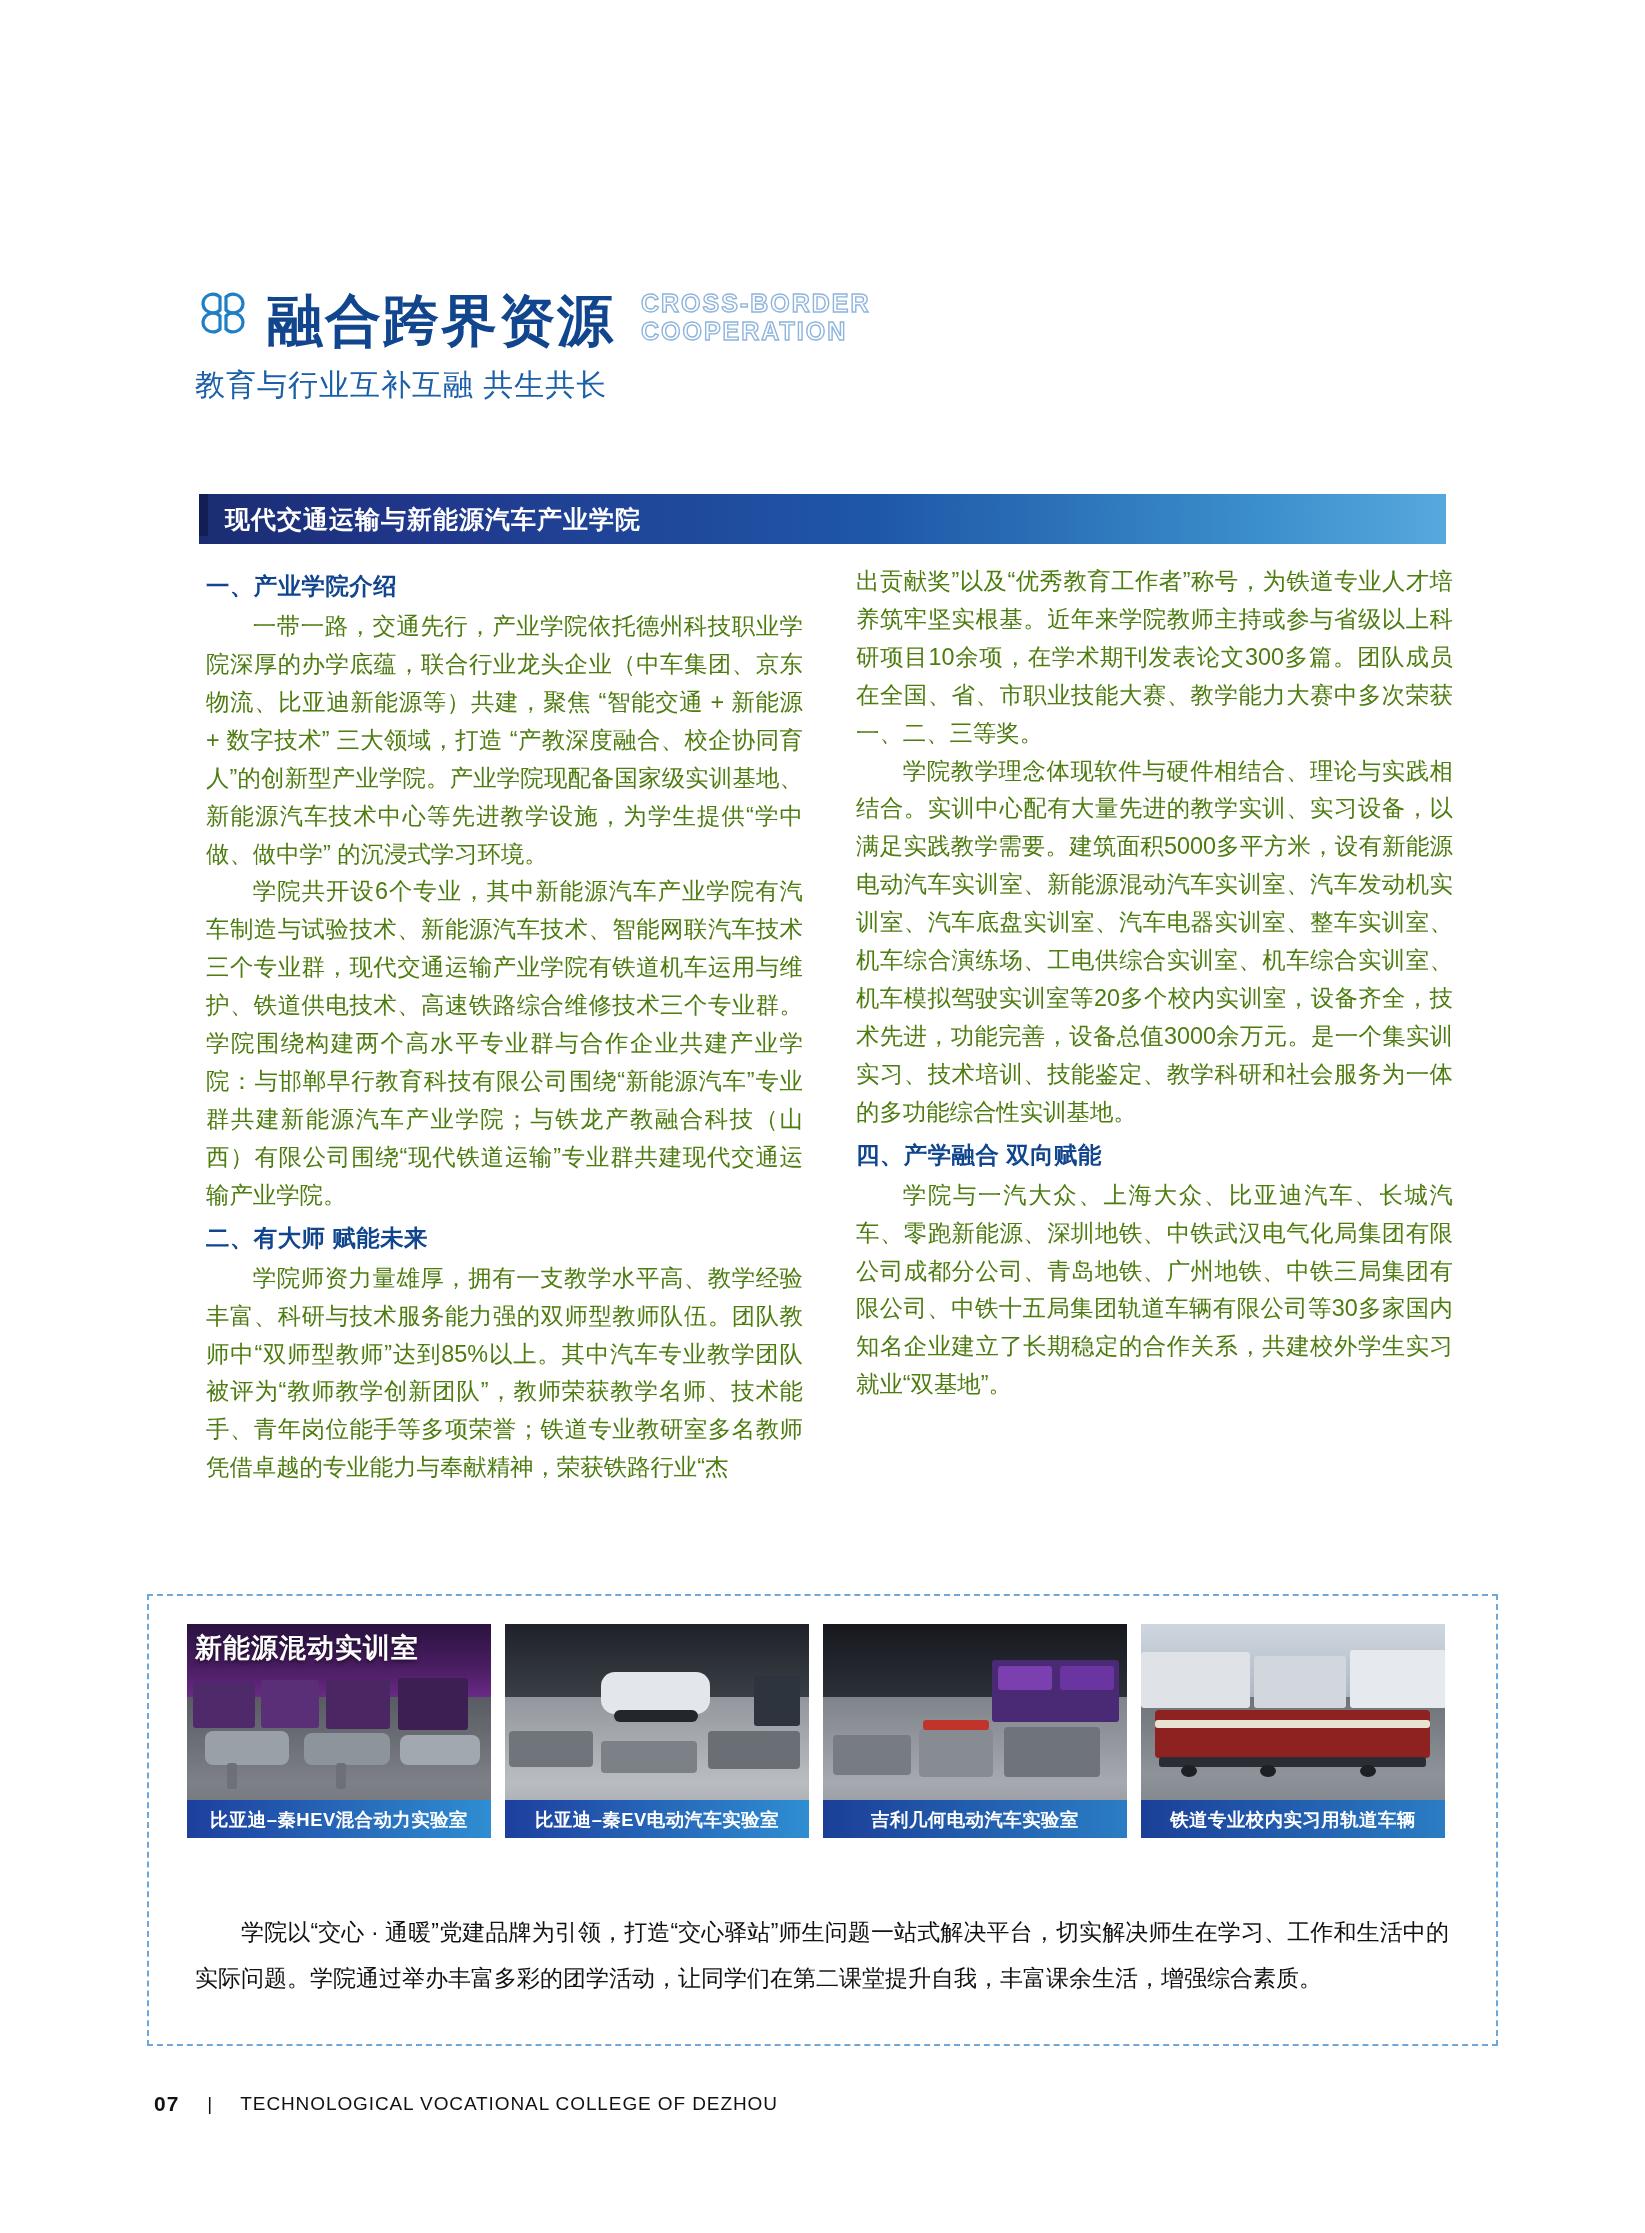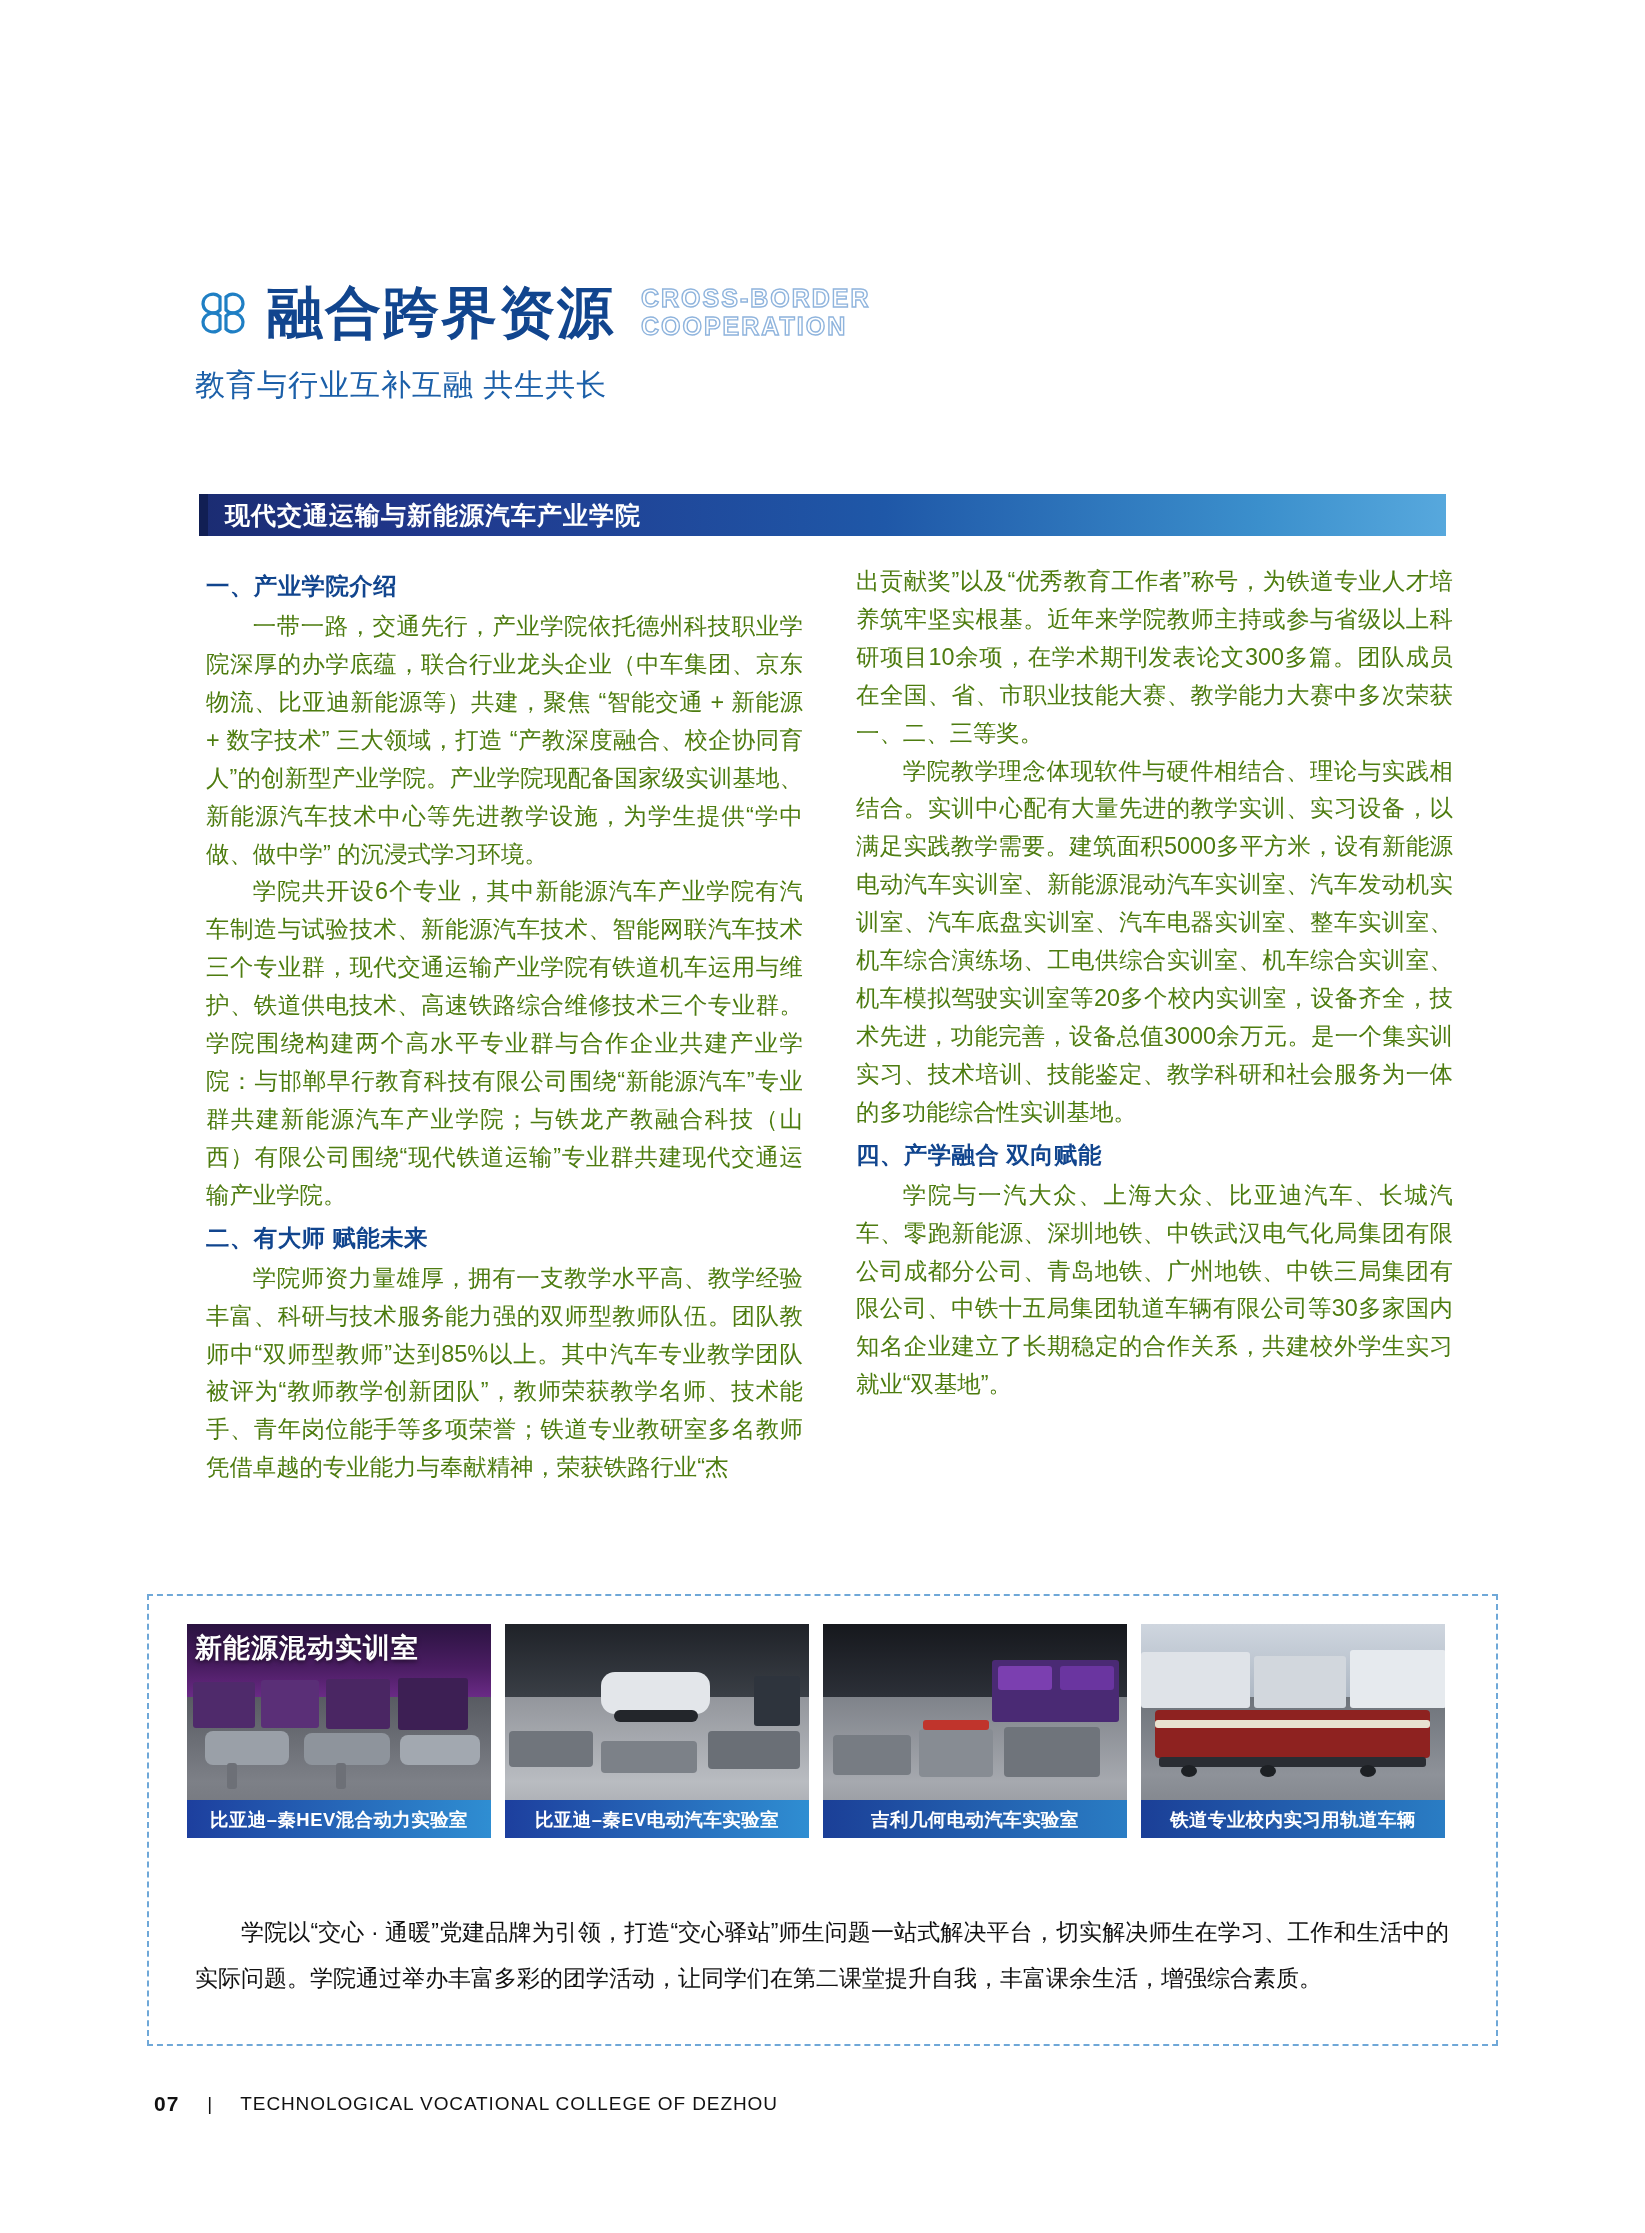--- a/index.html
+++ b/index.html
@@ -5,42 +5,42 @@
   html,body{margin:0;padding:0;}
   body{
     width:1646px;height:2234px;background:#ffffff;
     font-family:"Liberation Sans","DejaVu Sans",sans-serif;
     -webkit-font-smoothing:antialiased;
   }
   .page{position:relative;width:1646px;height:2234px;overflow:hidden;}
 
   
   .header{position:absolute;left:195px;top:285px;}
-  .title-row{display:flex;align-items:flex-start;gap:16px;}
+  .title-row{display:flex;align-items:flex-end;gap:16px;}
   .logo-mark{width:56px;height:56px;position:relative;flex:0 0 auto;margin-bottom:8px;}
   .logo-mark svg{display:block;}
   .title-cn{
     font-size:56px;font-weight:bold;color:#11458e;letter-spacing:2px;
     line-height:1;white-space:nowrap;
   }
   .title-en{
     margin-left:10px;margin-bottom:4px;
     font-size:25px;font-weight:bold;line-height:1.1;letter-spacing:2px;
     color:transparent;
     -webkit-text-stroke:1.4px #8fb4dd;
     white-space:pre-line;
   }
   .subtitle-cn{
     margin-top:16px;font-size:30px;color:#1b5fa8;letter-spacing:1px;
     font-weight:400;
   }
 
   
   .banner{
-    position:absolute;left:199px;top:494px;width:1247px;height:42px;
+    position:absolute;left:199px;top:494px;width:1247px;height:50px;
     background:linear-gradient(90deg,#1b2c72 0%,#20378c 18%,#1f58a8 55%,#3b8fcc 85%,#57a8dd 100%);
     display:flex;align-items:center;
   }
   .banner-accent{
     position:absolute;left:199px;top:494px;width:9px;height:42px;background:#111f54;
   }
   .banner-text{
     margin-left:26px;color:#ffffff;font-size:25px;font-weight:bold;letter-spacing:1px;
   }
 

